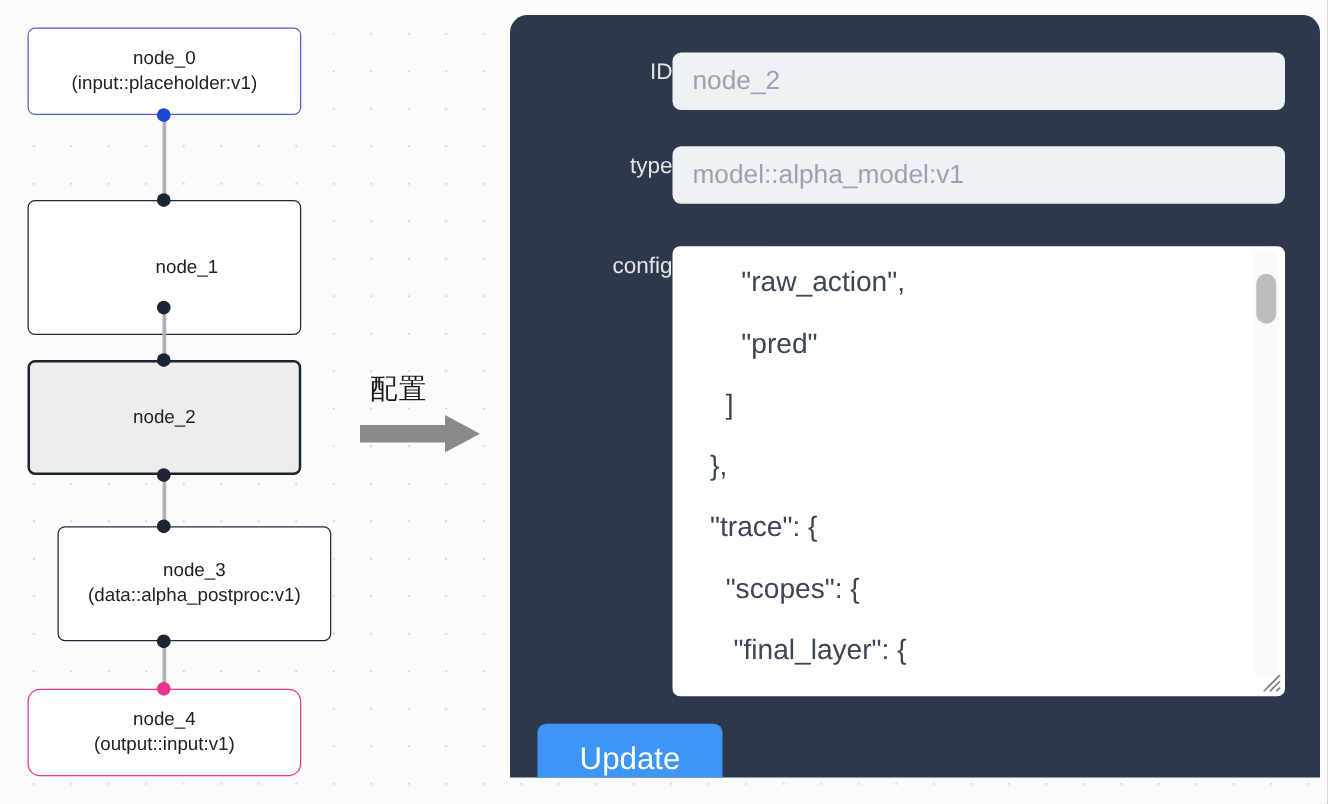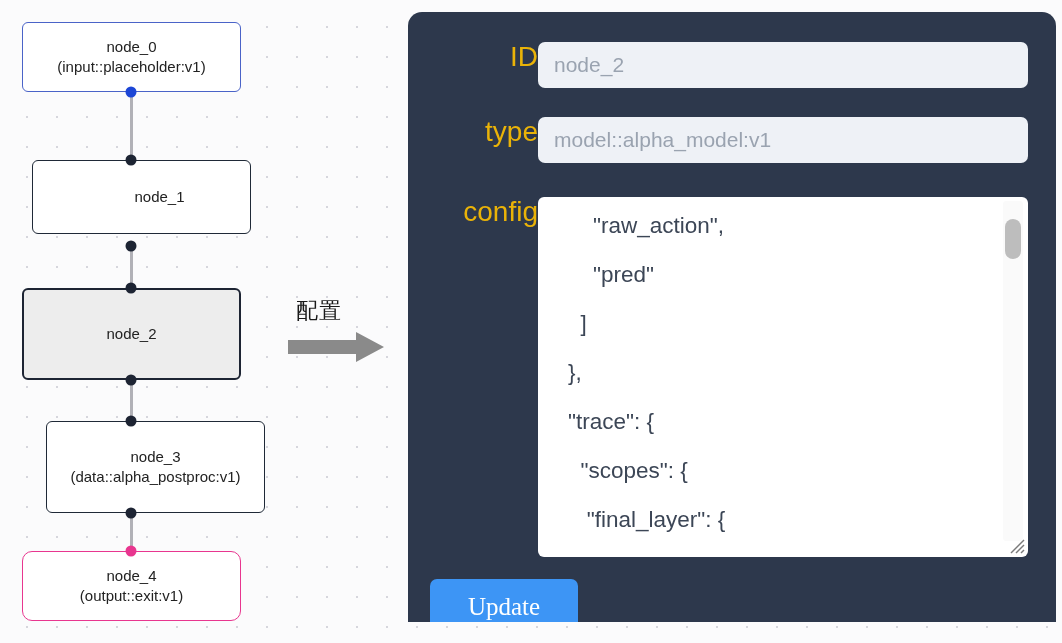--- a/index.html
+++ b/index.html
@@ -83,22 +83,22 @@
     border-radius: 14px 14px 0 0;
     box-sizing: border-box;
     overflow: hidden;
   }
   .form-row {
     position: absolute;
     display: flex;
     align-items: flex-start;
   }
   .form-label {
-    color: #eab308;
-    font-size: 28px;
+    color: #e5e5e5;
+    font-size: 18px;
     text-align: right;
     width: 110px;
     line-height: 30px;
   }
   .field {
     box-sizing: border-box;
     background: #eef1f6;
     border: none;
     border-radius: 7px;
     color: #9aa3b0;
@@ -155,21 +155,21 @@
 
   #update-button {
     position: absolute;
     left: 22px; top: 567px;
     width: 148px; height: 55px;
     background: #3d95f5;
     border: none;
     border-radius: 7px 7px 0 0;
     color: #ffffff;
     font-size: 25px;
-    font-family: Liberation Serif, serif;
+    font-family: Liberation Sans, sans-serif;
     text-align: center;
     line-height: 48px;
     cursor: pointer;
     padding: 0;
   }
 </style>
 </head>
 <body>
 
 <div id="root">
@@ -180,42 +180,42 @@
     <div class="edge" style="left:130px; top:246px; height:42px;"></div>
     <div class="edge" style="left:130px; top:380px; height:41px;"></div>
     <div class="edge" style="left:130px; top:513px; height:38px;"></div>
 
     <div class="node blue" style="left:22px; top:22px; width:219px; height:70px;">
       <div class="node-line">node_0</div>
       <div class="node-line">(input::placeholder:v1)</div>
     </div>
     <div class="handle blue" style="left:131px; top:92px;"></div>
 
-    <div class="node" style="left:32px; top:160px; width:219px; height:74px;padding-left:44px;">
+    <div class="node" style="left:22px; top:160px; width:219px; height:108px;padding-left:44px;">
       <div class="node-line">node_1</div>
     </div>
     <div class="handle" style="left:131px; top:160px;"></div>
     <div class="handle" style="left:131px; top:246px;"></div>
 
     <div class="node selected" style="left:22px; top:288px; width:219px; height:92px;">
       <div class="node-line">node_2</div>
     </div>
     <div class="handle" style="left:131px; top:288px;"></div>
     <div class="handle" style="left:131px; top:380px;"></div>
 
     <div class="node" style="left:22px; top:421px; width:219px; height:92px;margin-left:24px;">
       <div class="node-line">node_3</div>
       <div class="node-line">(data::alpha_postproc:v1)</div>
     </div>
     <div class="handle" style="left:131px; top:421px;"></div>
     <div class="handle" style="left:131px; top:513px;"></div>
 
     <div class="node pink" style="left:22px; top:551px; width:219px; height:70px;border-radius:10px;">
       <div class="node-line">node_4</div>
-      <div class="node-line">(output::exit:v1)</div>
+      <div class="node-line">(output::input:v1)</div>
     </div>
     <div class="handle pink" style="left:131px; top:551px;"></div>
   </div>
 
   <div id="arrow-group">
     <div id="arrow-label">配置</div>
     <svg id="arrow-shape" width="100" height="34" viewBox="0 0 100 34">
       <path d="M0 10 L68 10 L68 2 L96 17 L68 32 L68 24 L0 24 Z" fill="#8a8a8a"></path>
     </svg>
   </div>

